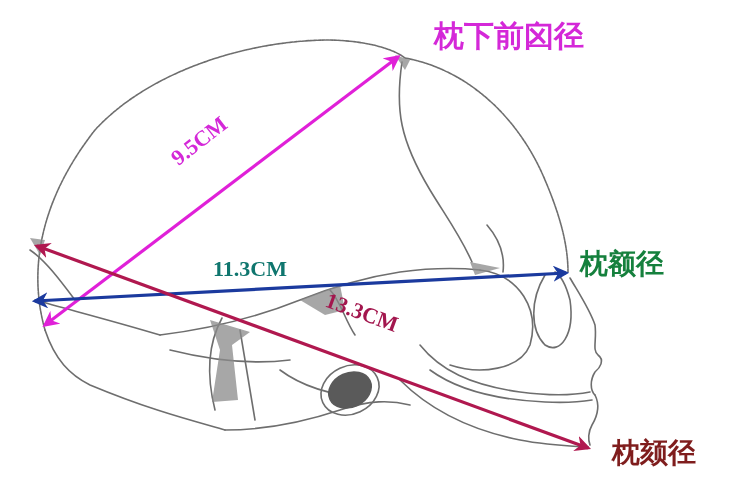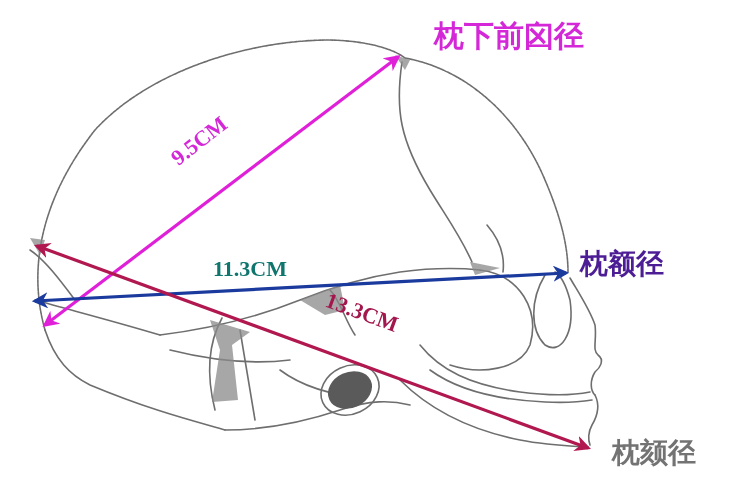--- a/index.html
+++ b/index.html
@@ -71,19 +71,19 @@
       <path d="M470,262 L500,268 L475,275 Z"></path>
       <path d="M30,238 L45,240 L40,255 Z"></path>
     </g>
 
     <line x1="45" y1="325" x2="398" y2="57" stroke="#e020d8" stroke-width="3.2" marker-start="url(#ah-mag)" marker-end="url(#ah-mag)"></line>
     <line x1="35" y1="301" x2="566" y2="273" stroke="#1b3a9e" stroke-width="3.2" marker-start="url(#ah-blue)" marker-end="url(#ah-blue)"></line>
     <line x1="37" y1="246" x2="588" y2="448" stroke="#b0184f" stroke-width="3.2" marker-start="url(#ah-red)" marker-end="url(#ah-red)"></line>
   </svg>
 
   <div class="label-cn" style="left:434px; top:16px; font-size:30px; color:#d428d8;">枕下前囟径</div>
-  <div class="label-cn" style="left:580px; top:245px; font-size:28px; color:#4c1d95;">枕额径</div>
-  <div class="label-cn" style="left:612px; top:434px; font-size:28px; color:#737373;">枕颏径</div>
+  <div class="label-cn" style="left:580px; top:245px; font-size:28px; color:#15803d;">枕额径</div>
+  <div class="label-cn" style="left:612px; top:434px; font-size:28px; color:#7f1d1d;">枕颏径</div>
 
   <div class="label-meas" style="left:182px; top:145px; font-size:22px; color:#d428d8; transform: rotate(-38deg);">9.5CM</div>
   <div class="label-meas" style="left:213px; top:256px; font-size:22px; color:#0f766e;">11.3CM</div>
   <div class="label-meas" style="left:322px; top:286px; font-size:22px; color:#a3174e; transform: rotate(20deg);">13.3CM</div>
 </div>
 
 </body></html>

